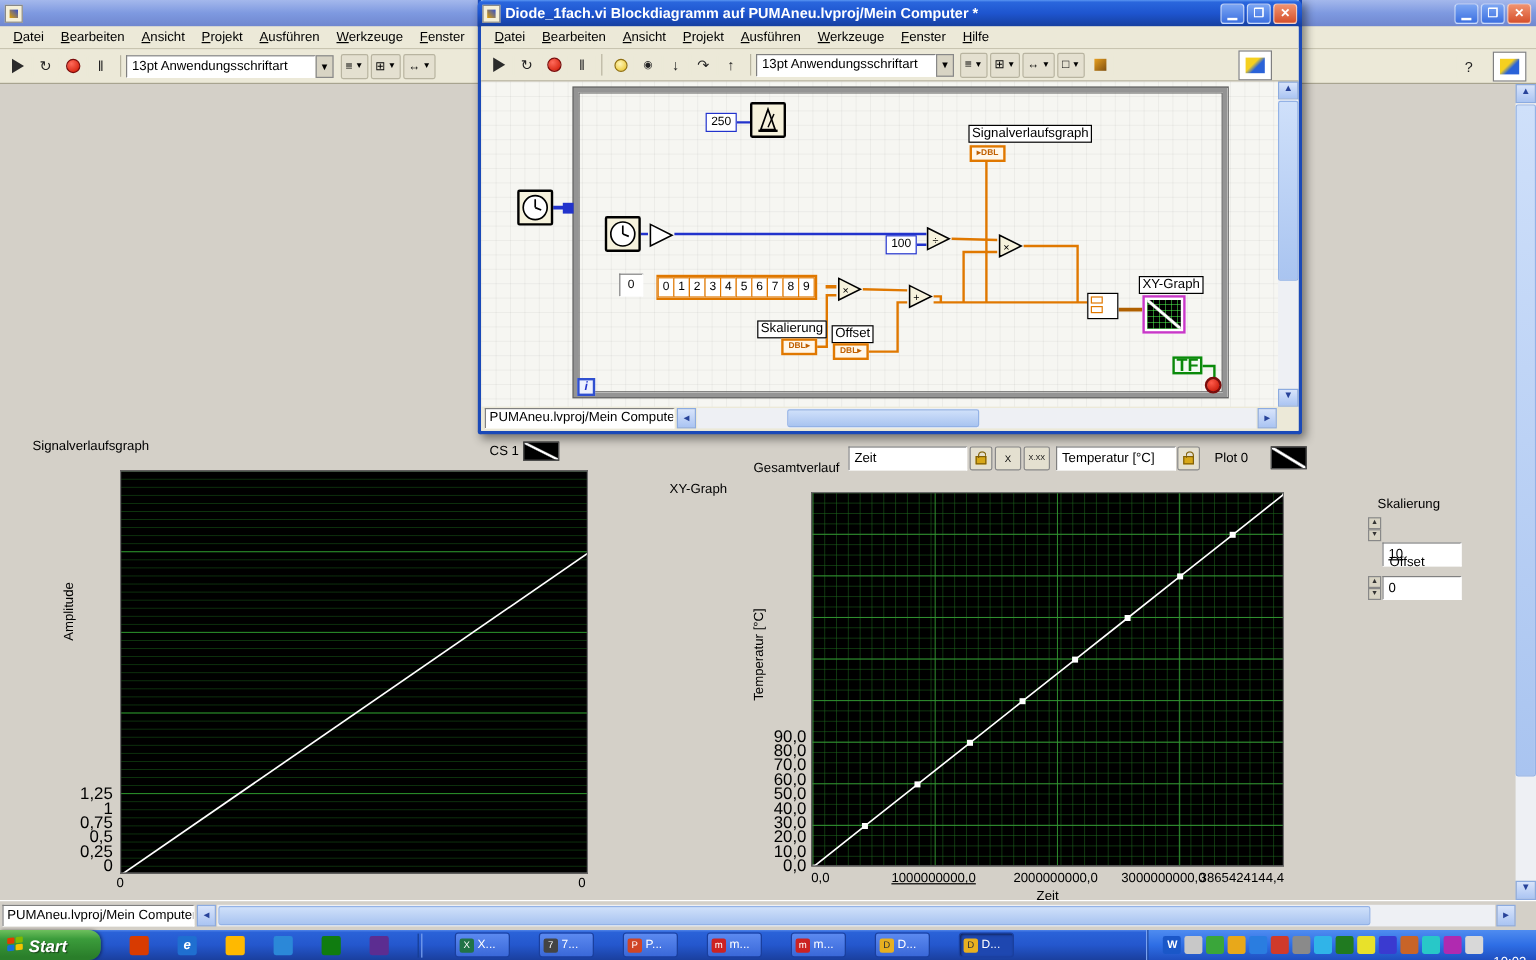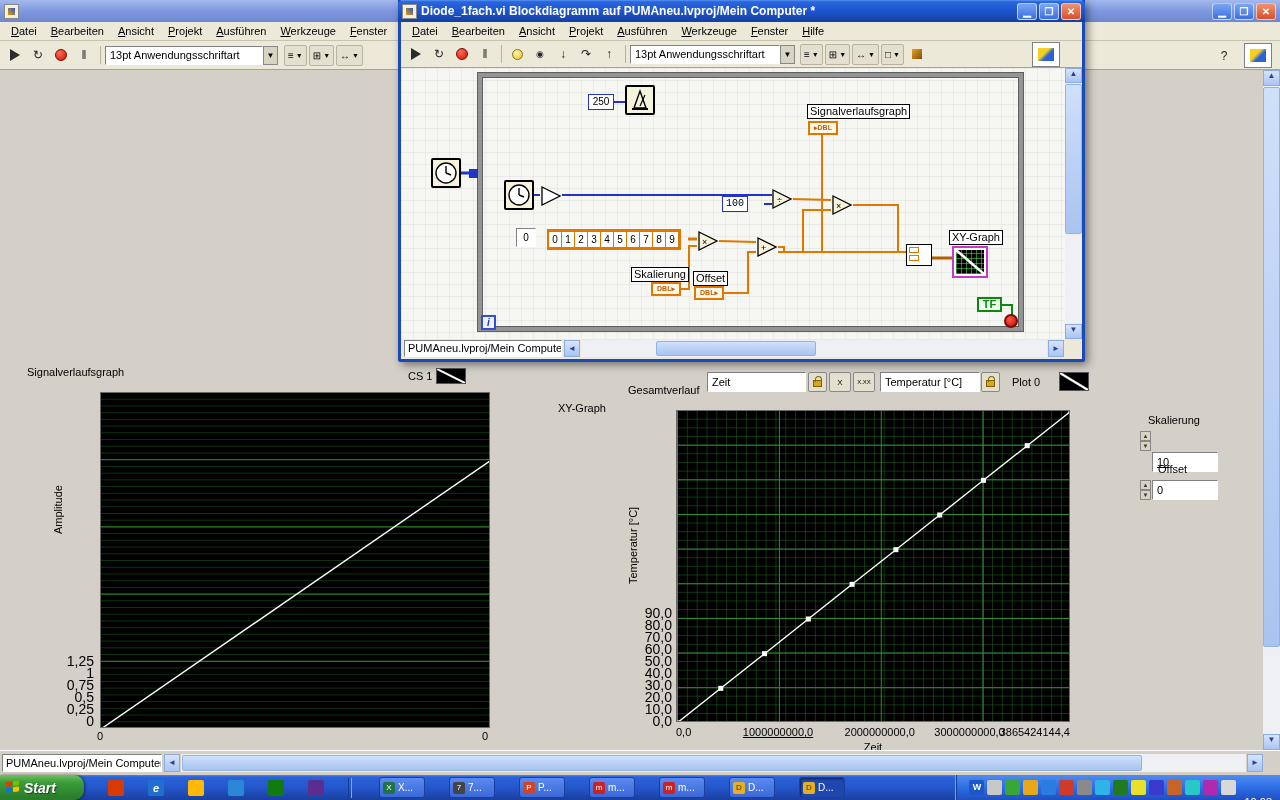--- a/index.html
+++ b/index.html
@@ -361,21 +361,21 @@
           <line x1="13" y1="13" x2="13" y2="6" stroke="#000" stroke-width="1.4"></line>
           <line x1="13" y1="13" x2="18" y2="15" stroke="#000" stroke-width="1.4"></line>
         </svg>
       </div>
       <div class="tri" style="left:139px;top:117px;">
         <svg width="22" height="22">
             <path d="M2 2 L20 11 L2 20 Z" fill="#fff" stroke="#000" stroke-width="1.3"></path>
           </svg>
       </div>
 
-      <div class="lv-const" style="left:321px;top:128px;width:26px;height:16px;font-family:Liberation Mono, monospace;">100</div>
+      <div class="lv-const" style="left:337px;top:128px;width:26px;height:16px;">100</div>
       <div class="tri" style="left:370px;top:120px;">
         <svg width="22" height="22">
             <path d="M2 2 L20 11 L2 20 Z" fill="#f6f2dc" stroke="#000" stroke-width="1.3"></path>
             <text x="6" y="15" font-size="9" font-family="Liberation Sans, sans-serif">÷</text>
           </svg>
       </div>
       <div class="tri" style="left:430px;top:126px;">
         <svg width="22" height="22">
             <path d="M2 2 L20 11 L2 20 Z" fill="#f6f2dc" stroke="#000" stroke-width="1.3"></path>
             <text x="5" y="15" font-size="9" font-family="Liberation Sans, sans-serif">×</text>
@@ -420,21 +420,21 @@
       <div style="position:absolute;left:505px;top:176px;width:26px;height:22px;background:#fff;border:1px solid #000;padding:2px;">
         <div style="width:10px;height:6px;border:1px solid #e07800;margin-bottom:2px;"></div>
         <div style="width:10px;height:6px;border:1px solid #e07800;"></div>
       </div>
 
       <div class="lv-label" style="left:548px;top:162px;">XY-Graph</div>
       <div style="position:absolute;left:551px;top:178px;width:36px;height:32px;border:2px solid #c838c8;background:#fff;padding:2px;">
         <div style="width:28px;height:24px;background-color:#000;background-image:linear-gradient(to top right,transparent 45%,#fff 48%,#fff 52%,transparent 55%),repeating-linear-gradient(0deg,rgba(80,255,80,.5) 0 1px,transparent 1px 5px),repeating-linear-gradient(90deg,rgba(80,255,80,.5) 0 1px,transparent 1px 5px);"></div>
       </div>
 
-      <div style="position:absolute;left:576px;top:229px;width:25px;height:15px;border:2px solid #0a8a0a;background:#f2fbf2;color:#0a8a0a;font-size:11px;font-weight:bold;text-align:center;line-height:11px;">TF</div>
+      <div style="position:absolute;left:576px;top:229px;width:25px;height:15px;border:2px solid #0a8a0a;background:#f2fbf2;color:#0a8a0a;font-size:15px;font-weight:bold;text-align:center;line-height:11px;">TF</div>
       <div style="position:absolute;left:603px;top:246px;width:14px;height:14px;border-radius:50%;background:radial-gradient(circle at 35% 30%,#ff5a4a,#c01000);border:2px solid #7a0b0b;"></div>
       <div style="position:absolute;left:80px;top:247px;width:15px;height:15px;border:2px solid #3050d0;background:#eef2ff;color:#2233cc;font-size:10px;font-weight:bold;font-style:italic;text-align:center;line-height:12px;">i</div>
 
     </div>
     <div style="position:absolute;left:664px;top:68px;width:17px;height:271px;">
       <div class="sb-btn" style="position:absolute;top:0;left:0;right:0;height:15px;">▲</div>
       <div class="sb-track" style="position:absolute;top:15px;bottom:15px;left:0;right:0;"></div>
       <div class="sb-thumb" style="position:absolute;top:16px;left:0;right:0;height:150px;"></div>
       <div class="sb-btn" style="position:absolute;bottom:0;left:0;right:0;height:15px;">▼</div>
     </div>

